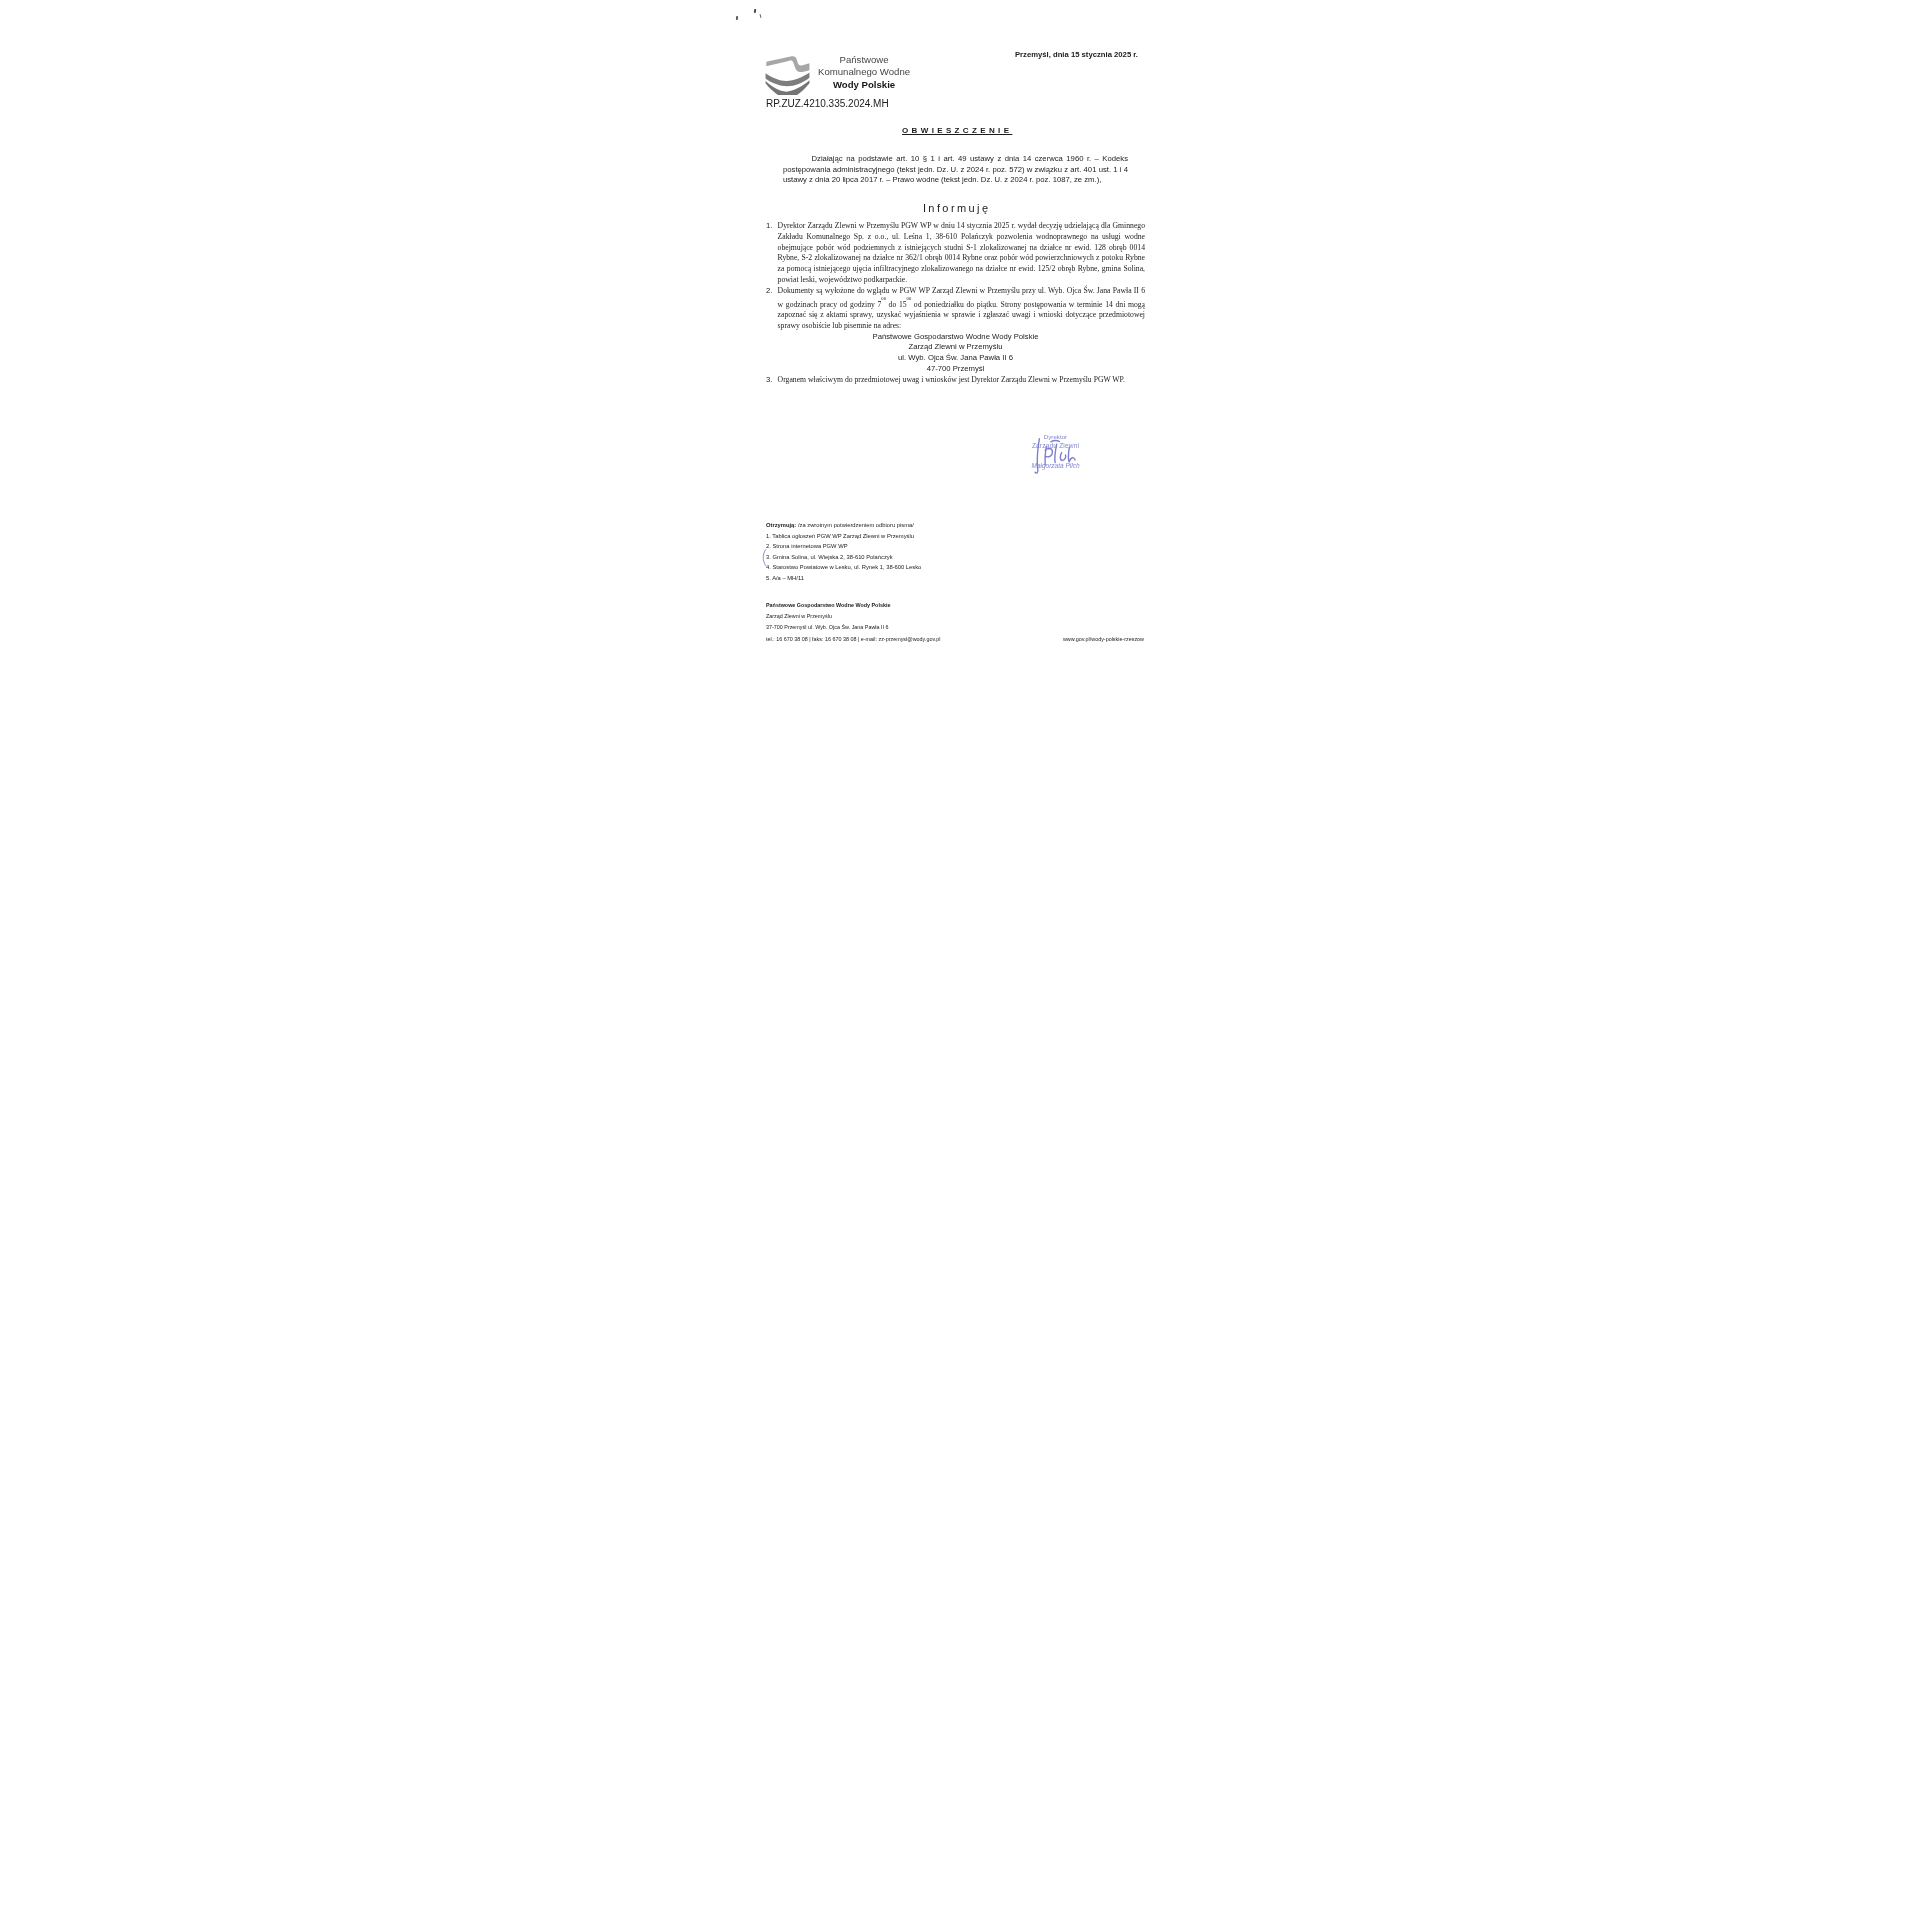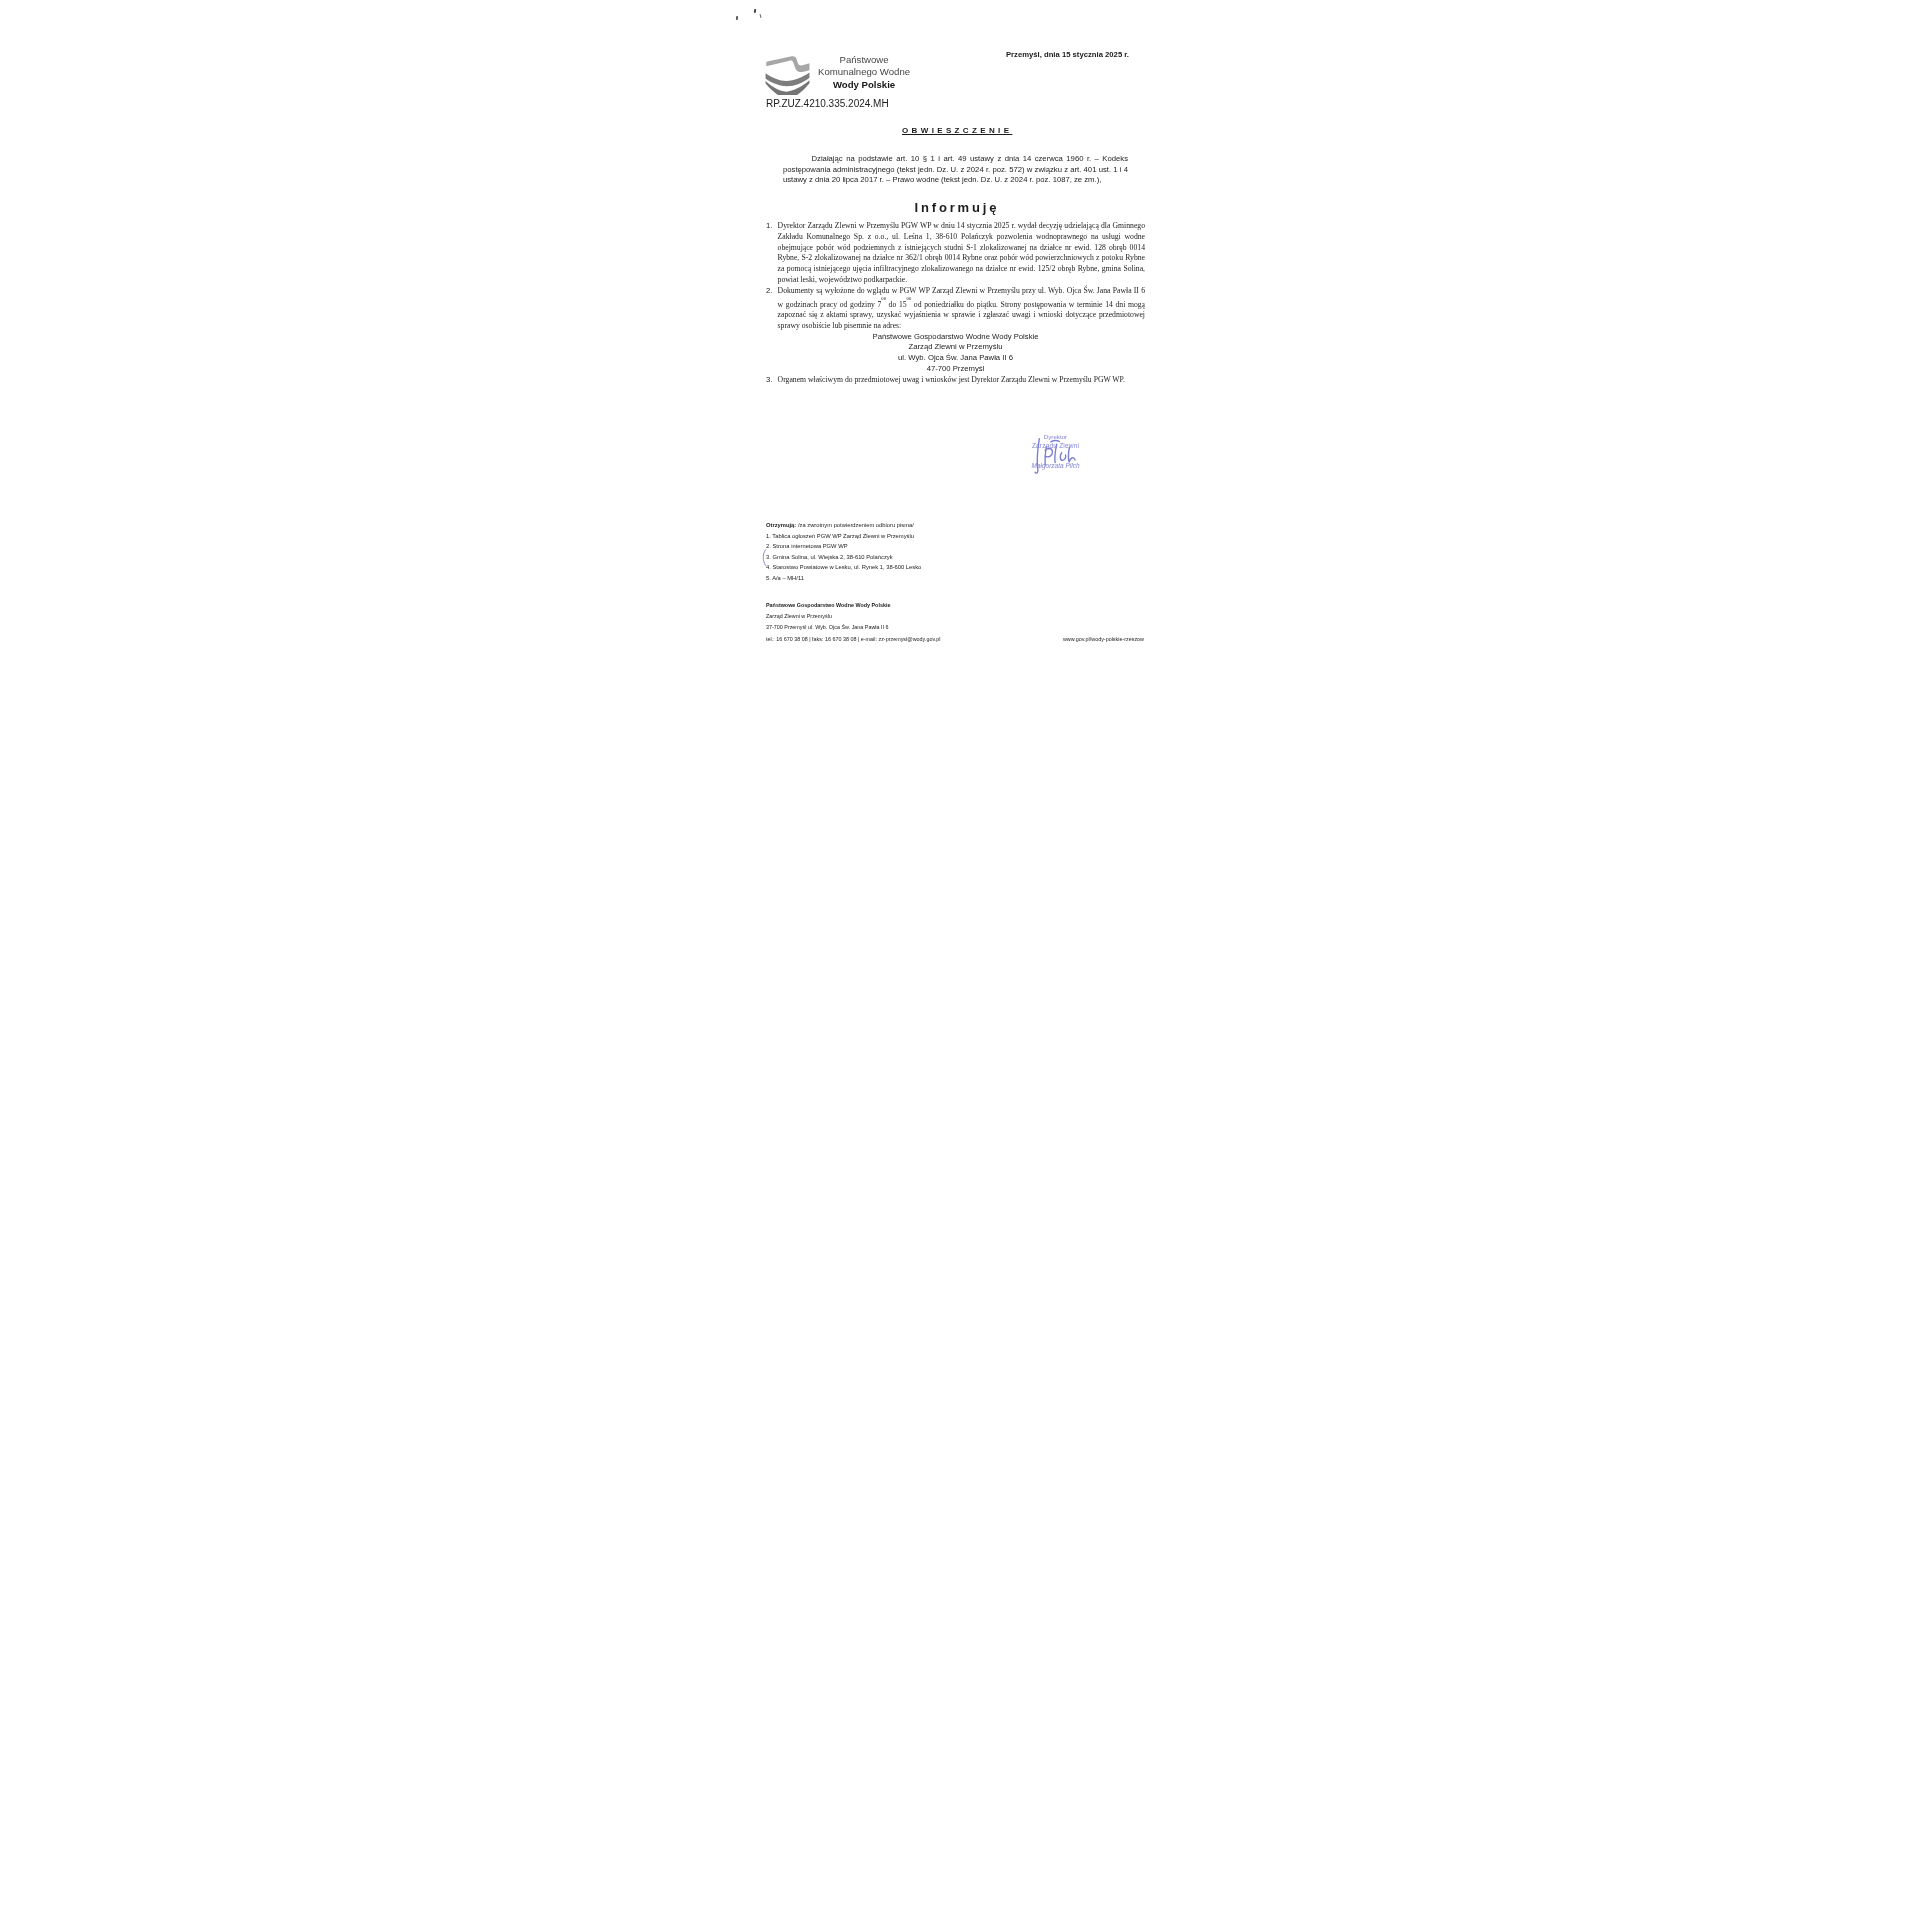--- a/index.html
+++ b/index.html
@@ -12,32 +12,32 @@
     font-family:"Liberation Sans","DejaVu Sans",sans-serif;
     color:#1c1c1c;
     overflow:hidden;
   }
   
   .speck{position:absolute;background:#4a4a4a;border-radius:0.8px;}
   .speck.s1{left:38px;top:8.5px;width:1.5px;height:4.2px;transform:rotate(8deg);}
   .speck.s2{left:44px;top:14px;width:1.2px;height:3.9px;transform:rotate(-14deg);opacity:.85;}
   .speck.s3{left:20px;top:16px;width:1.5px;height:3.9px;transform:rotate(5deg);opacity:.9;}
 
-  .date{position:absolute;top:50px;right:65px;font-size:7.7px;font-weight:700;}
+  .date{position:absolute;top:50px;right:56px;font-size:7.7px;font-weight:700;}
   
   .logo-wrap{position:absolute;left:48px;top:52px;width:162px;}
   .logo-svg{position:absolute;left:0;top:0.8px;width:47px;height:42px;}
   .logo-text{position:absolute;left:54px;top:1.5px;line-height:12.7px;font-size:9.6px;color:#464646;white-space:nowrap;text-align:center;}
   .logo-text .l3{font-weight:700;color:#161616;}
   .ref{position:absolute;left:50px;top:98px;font-size:10px;}
 
   .main{position:absolute;left:50px;top:126px;width:379px;font-size:7.7px;line-height:10.8px;}
   .doc-title{text-align:center;font-weight:700;letter-spacing:.42em;font-size:8px;margin:0 0 6.5px 0;text-indent:.42em;text-decoration:underline;}
   .intro{text-align:justify;text-indent:28.5px;margin:17px;}
-  .inform{text-align:center;font-weight:700;letter-spacing:.22em;font-size:13px;margin:5.8px 0 7px 0;text-indent:.22em;}
+  .inform{text-align:center;font-weight:400;letter-spacing:.22em;font-size:11px;margin:5.8px 0 7px 0;text-indent:.22em;}
   .olist{margin:0;}
   .li{display:flex;align-items:flex-start;}
   .li .num{flex:0 0 11.6px;}
   .li .txt{flex:1 1 auto;text-align:justify;font-family:Liberation Serif, serif;}
   .addr{text-align:center;}
   sup.hrs{font-size:4.6px;position:relative;top:-2.7px;letter-spacing:0;}
 
   
   .stamp{position:absolute;left:297px;top:432px;width:85px;text-align:center;color:#8184d4;}
   .stamp .role1{font-size:6.2px;line-height:9.2px;}

